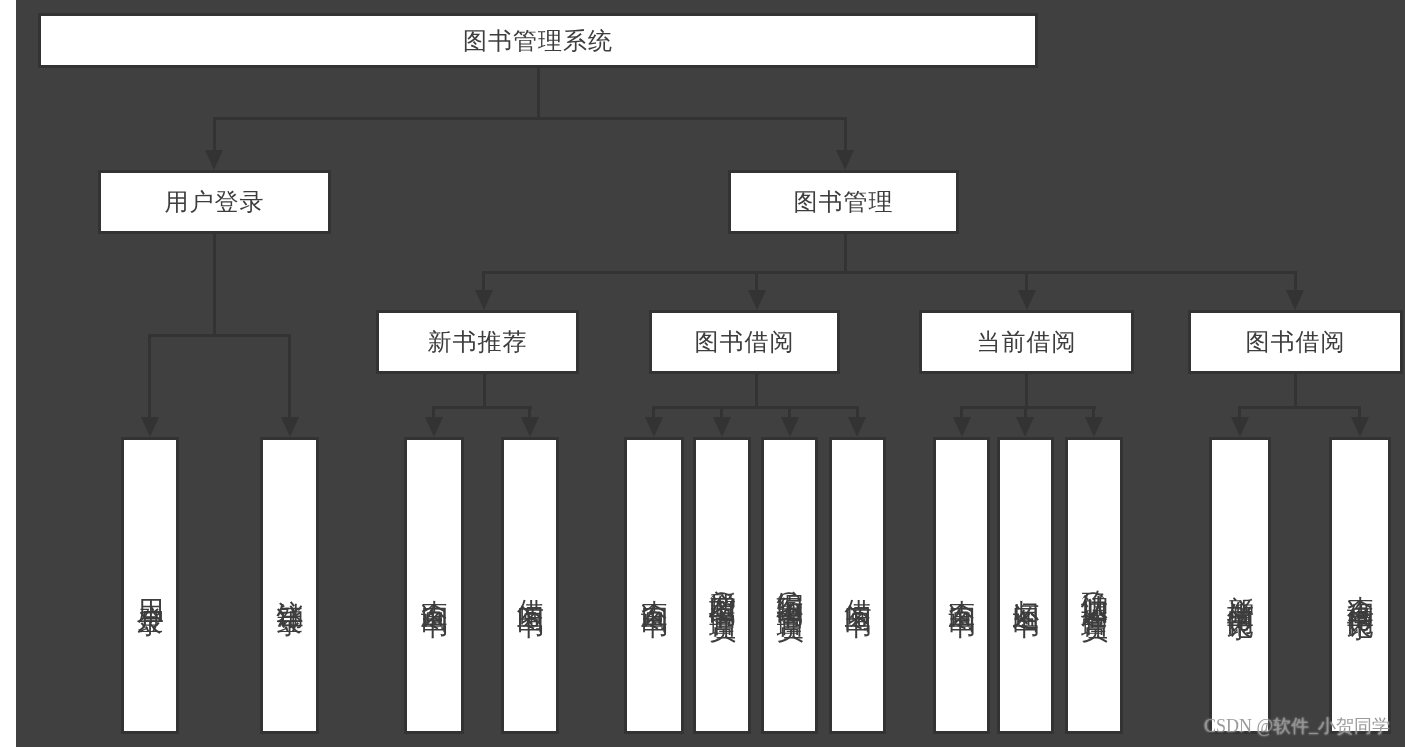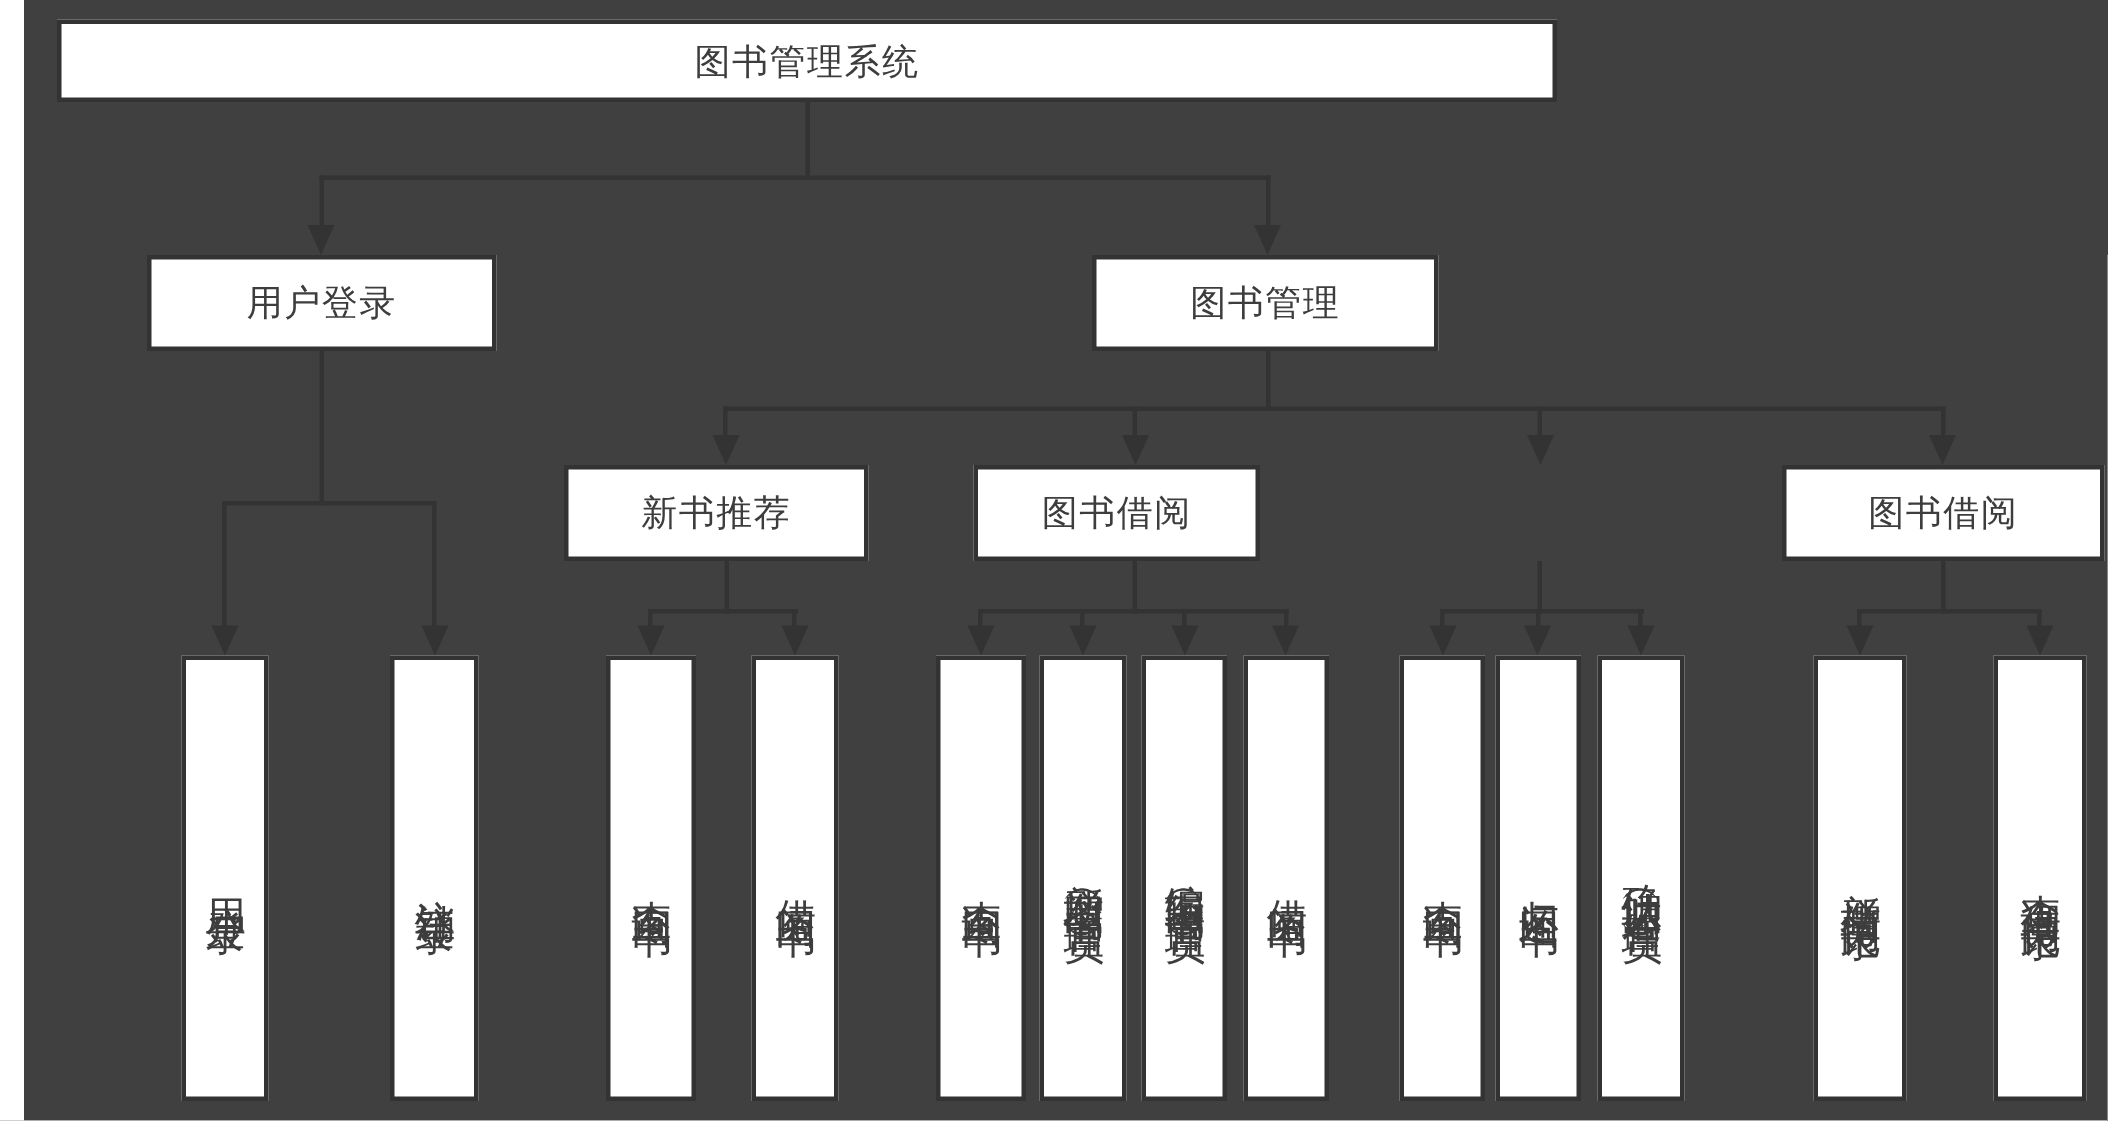--- a/index.html
+++ b/index.html
@@ -121,20 +121,23 @@
   <div class="arrow" style="left:1002px; top:290px;"></div>
   <div class="vline" style="left:1278px; top:271px; height:22px;"></div>
   <div class="arrow" style="left:1270px; top:290px;"></div>
 
   <div class="box" style="left:360px; top:310px; width:203px; height:64px;">
     <span>新书推荐</span>
   </div>
   <div class="box" style="left:633px; top:310px; width:191px; height:64px;">
     <span>图书借阅</span>
   </div>
+  <div class="box" style="left:903px; top:310px; width:215px; height:64px;">
+    <span>当前借阅</span>
+  </div>
   <div class="box" style="left:1172px; top:310px; width:215px; height:64px;">
     <span>图书借阅</span>
   </div>
 
   <div class="vline" style="left:467px; top:374px; height:35px;"></div>
   <div class="hline" style="left:416px; top:406px; width:100px;"></div>
   <div class="vline" style="left:416px; top:406px; height:13px;"></div>
   <div class="arrow" style="left:409px; top:417px;"></div>
   <div class="vline" style="left:512px; top:406px; height:13px;"></div>
   <div class="arrow" style="left:505px; top:417px;"></div>
@@ -203,14 +206,15 @@
     <span>确认归还（管理员）</span>
   </div>
 
   <div class="vbox" style="left:1193px; width:62px;">
     <span>新增借阅记录</span>
   </div>
   <div class="vbox" style="left:1313px; width:62px;">
     <span>查询借阅记录</span>
   </div>
 
+  <div class="watermark">CSDN @软件_小贺同学</div>
 
 </div>
 
 </body></html>

